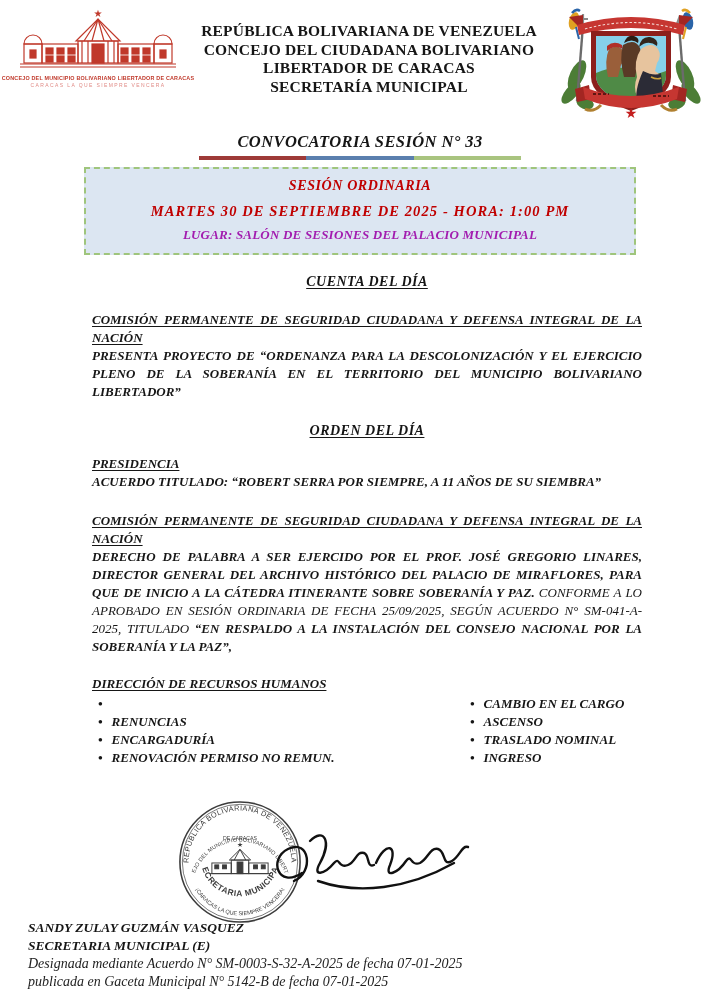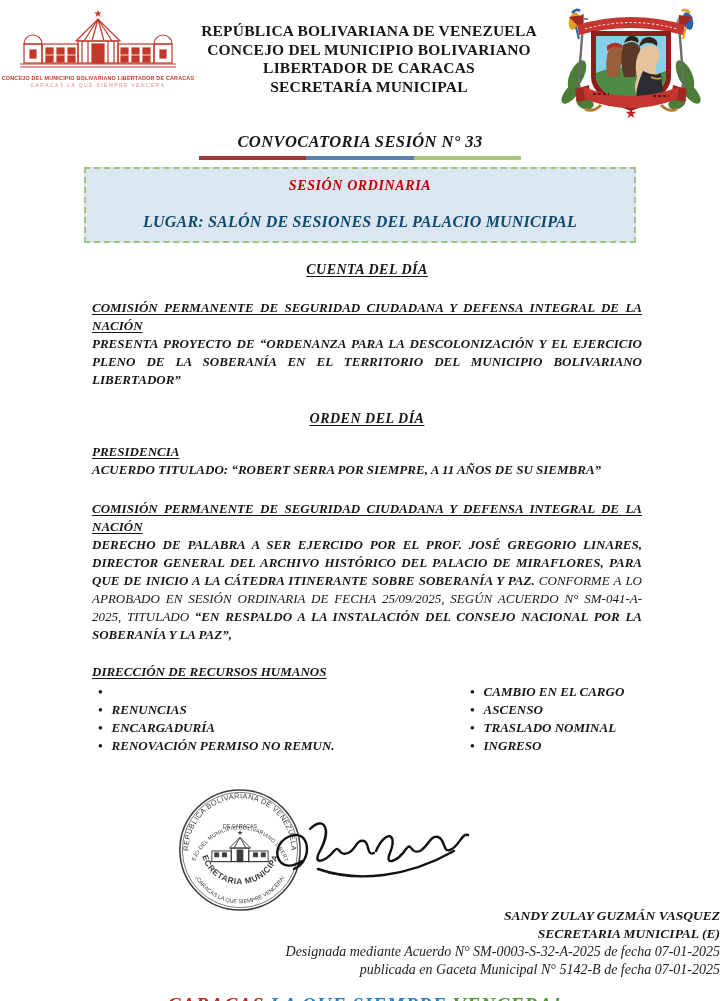--- a/index.html
+++ b/index.html
@@ -21,21 +21,21 @@
   .doc-title { font-size:16.5px; font-weight:bold; font-style:italic; letter-spacing:.4px; }
   .tricolor { width:322px; height:3.5px; margin:4px auto 0; display:flex; }
   .tricolor span { flex:1; height:100%; }
   
   .session-box {
     width:552px; margin:7px auto 0; background:#dce6f2;
     border:2px dashed #9fc57c; text-align:center; padding:9px 8px 10px;
   }
   .sb1 { color:#c00000; font-weight:bold; font-style:italic; font-size:14px; letter-spacing:.6px; }
   .sb2 { color:#c00000; font-weight:bold; font-style:italic; font-size:14.5px; letter-spacing:1.1px; margin-top:9px; }
-  .sb3 { color:#0c4a6e; font-weight:bold; font-style:italic; font-size:16px; margin-top:19px; letter-spacing:.2px; }
+  .sb3 { color:#a21caf; font-weight:bold; font-style:italic; font-size:13px; margin-top:7px; letter-spacing:.2px; }
   
   .body-text { margin:0 78px 0 92px; font-size:13px; line-height:18px; font-weight:bold; font-style:italic; }
   .sec-heading { text-align:center; font-size:14px; font-weight:bold; font-style:italic;
     text-decoration:underline; text-underline-offset:2px; letter-spacing:.5px; }
   .h-cuenta { margin:18px 0 20px; }
   .h-orden { margin:21px 0 15px; }
   .c-title { text-decoration:underline; text-underline-offset:2px; text-align:justify; }
   .just { text-align:justify; }
   .reg { font-weight:normal; }
   .blk-presid { margin-bottom:21px; }
@@ -44,21 +44,21 @@
   .cols { display:flex; margin-top:2px; }
   .col { list-style:none; }
   .col-left { width:378px; }
   .col li { line-height:18px; display:flex; }
   .col .bullet { display:inline-block; margin-right:9px; }
   .col-left .bullet { margin-left:6px; }
   
   .sig-area { position:relative; height:192px; margin-top:32px; }
   .stamp { position:absolute; left:177px; top:0; }
   .signature { position:absolute; left:258px; top:12px; }
-  .sig-text { position:absolute; top:120px; left:0; width:100%; text-align:right; }
+  .sig-text { position:absolute; top:120px; left:0; width:100%; text-align:left;padding-left:28px; }
   .sig-name { font-size:13.5px; font-weight:bold; font-style:italic; line-height:18px; }
   .sig-note { font-size:14px; font-style:italic; line-height:18.5px; color:#222; }
   
   .slogan { text-align:center; margin-top:15px; font-size:20px; font-weight:bold; font-style:italic; letter-spacing:.8px; }
   .slg-red { color:#c3261f; border-bottom:2.5px solid #c3261f; padding-bottom:1px; }
   .slg-blue { color:#2584c6; border-bottom:2.5px solid #3e7d32; padding-bottom:1px; }
   .slg-green { color:#4e9a2e; border-bottom:2.5px solid #4e9a2e; padding-bottom:1px; }
 </style>
 </head>
 <body>
@@ -104,21 +104,21 @@
 
           <path d="M2,56 H158 M2,59 H158"></path>
         </g>
       </svg>
       <div class="lg-line1">CONCEJO DEL MUNICIPIO BOLIVARIANO LIBERTADOR DE CARACAS</div>
       <div class="lg-line2">CARACAS LA QUE SIEMPRE VENCERA</div>
     </div>
 
     <div class="header-center">
       <div>REPÚBLICA BOLIVARIANA DE VENEZUELA</div>
-      <div>CONCEJO DEL MUNICIPIO BOLIVARIANO</div>
+      <div>CONCEJO DEL CIUDADANA BOLIVARIANO</div>
       <div>LIBERTADOR DE CARACAS</div>
       <div>SECRETARÍA MUNICIPAL</div>
     </div>
 
     <div class="emblem-wrap">
       <svg width="168" height="114" viewBox="0 0 168 114">
 
         <g fill="#4c7d36">
           <ellipse cx="30" cy="70" rx="7" ry="16" transform="rotate(25 30 70)"></ellipse>
           <ellipse cx="24" cy="88" rx="6" ry="13" transform="rotate(40 24 88)"></ellipse>
@@ -185,20 +185,21 @@
     <div class="doc-title">CONVOCATORIA SESIÓN N° 33</div>
     <div class="tricolor">
       <span style="background:#9e3a38"></span>
       <span style="background:#5b7fae"></span>
       <span style="background:#a9c47f"></span>
     </div>
   </div>
 
   <div class="session-box">
     <div class="sb1">SESIÓN ORDINARIA</div>
+    <div class="sb2">MARTES 30 DE SEPTIEMBRE DE 2025 - HORA: 1:00 PM</div>
     <div class="sb3">LUGAR: SALÓN DE SESIONES DEL PALACIO MUNICIPAL</div>
   </div>
 
   <div class="body-text">
 
     <div class="sec-heading h-cuenta">CUENTA DEL DÍA</div>
 
     <p class="c-title">COMISIÓN PERMANENTE DE SEGURIDAD CIUDADANA Y DEFENSA INTEGRAL DE LA NACIÓN</p>
     <p class="just">PRESENTA PROYECTO DE “ORDENANZA PARA LA DESCOLONIZACIÓN Y EL EJERCICIO PLENO DE LA SOBERANÍA EN EL TERRITORIO DEL MUNICIPIO BOLIVARIANO LIBERTADOR”</p>
 

